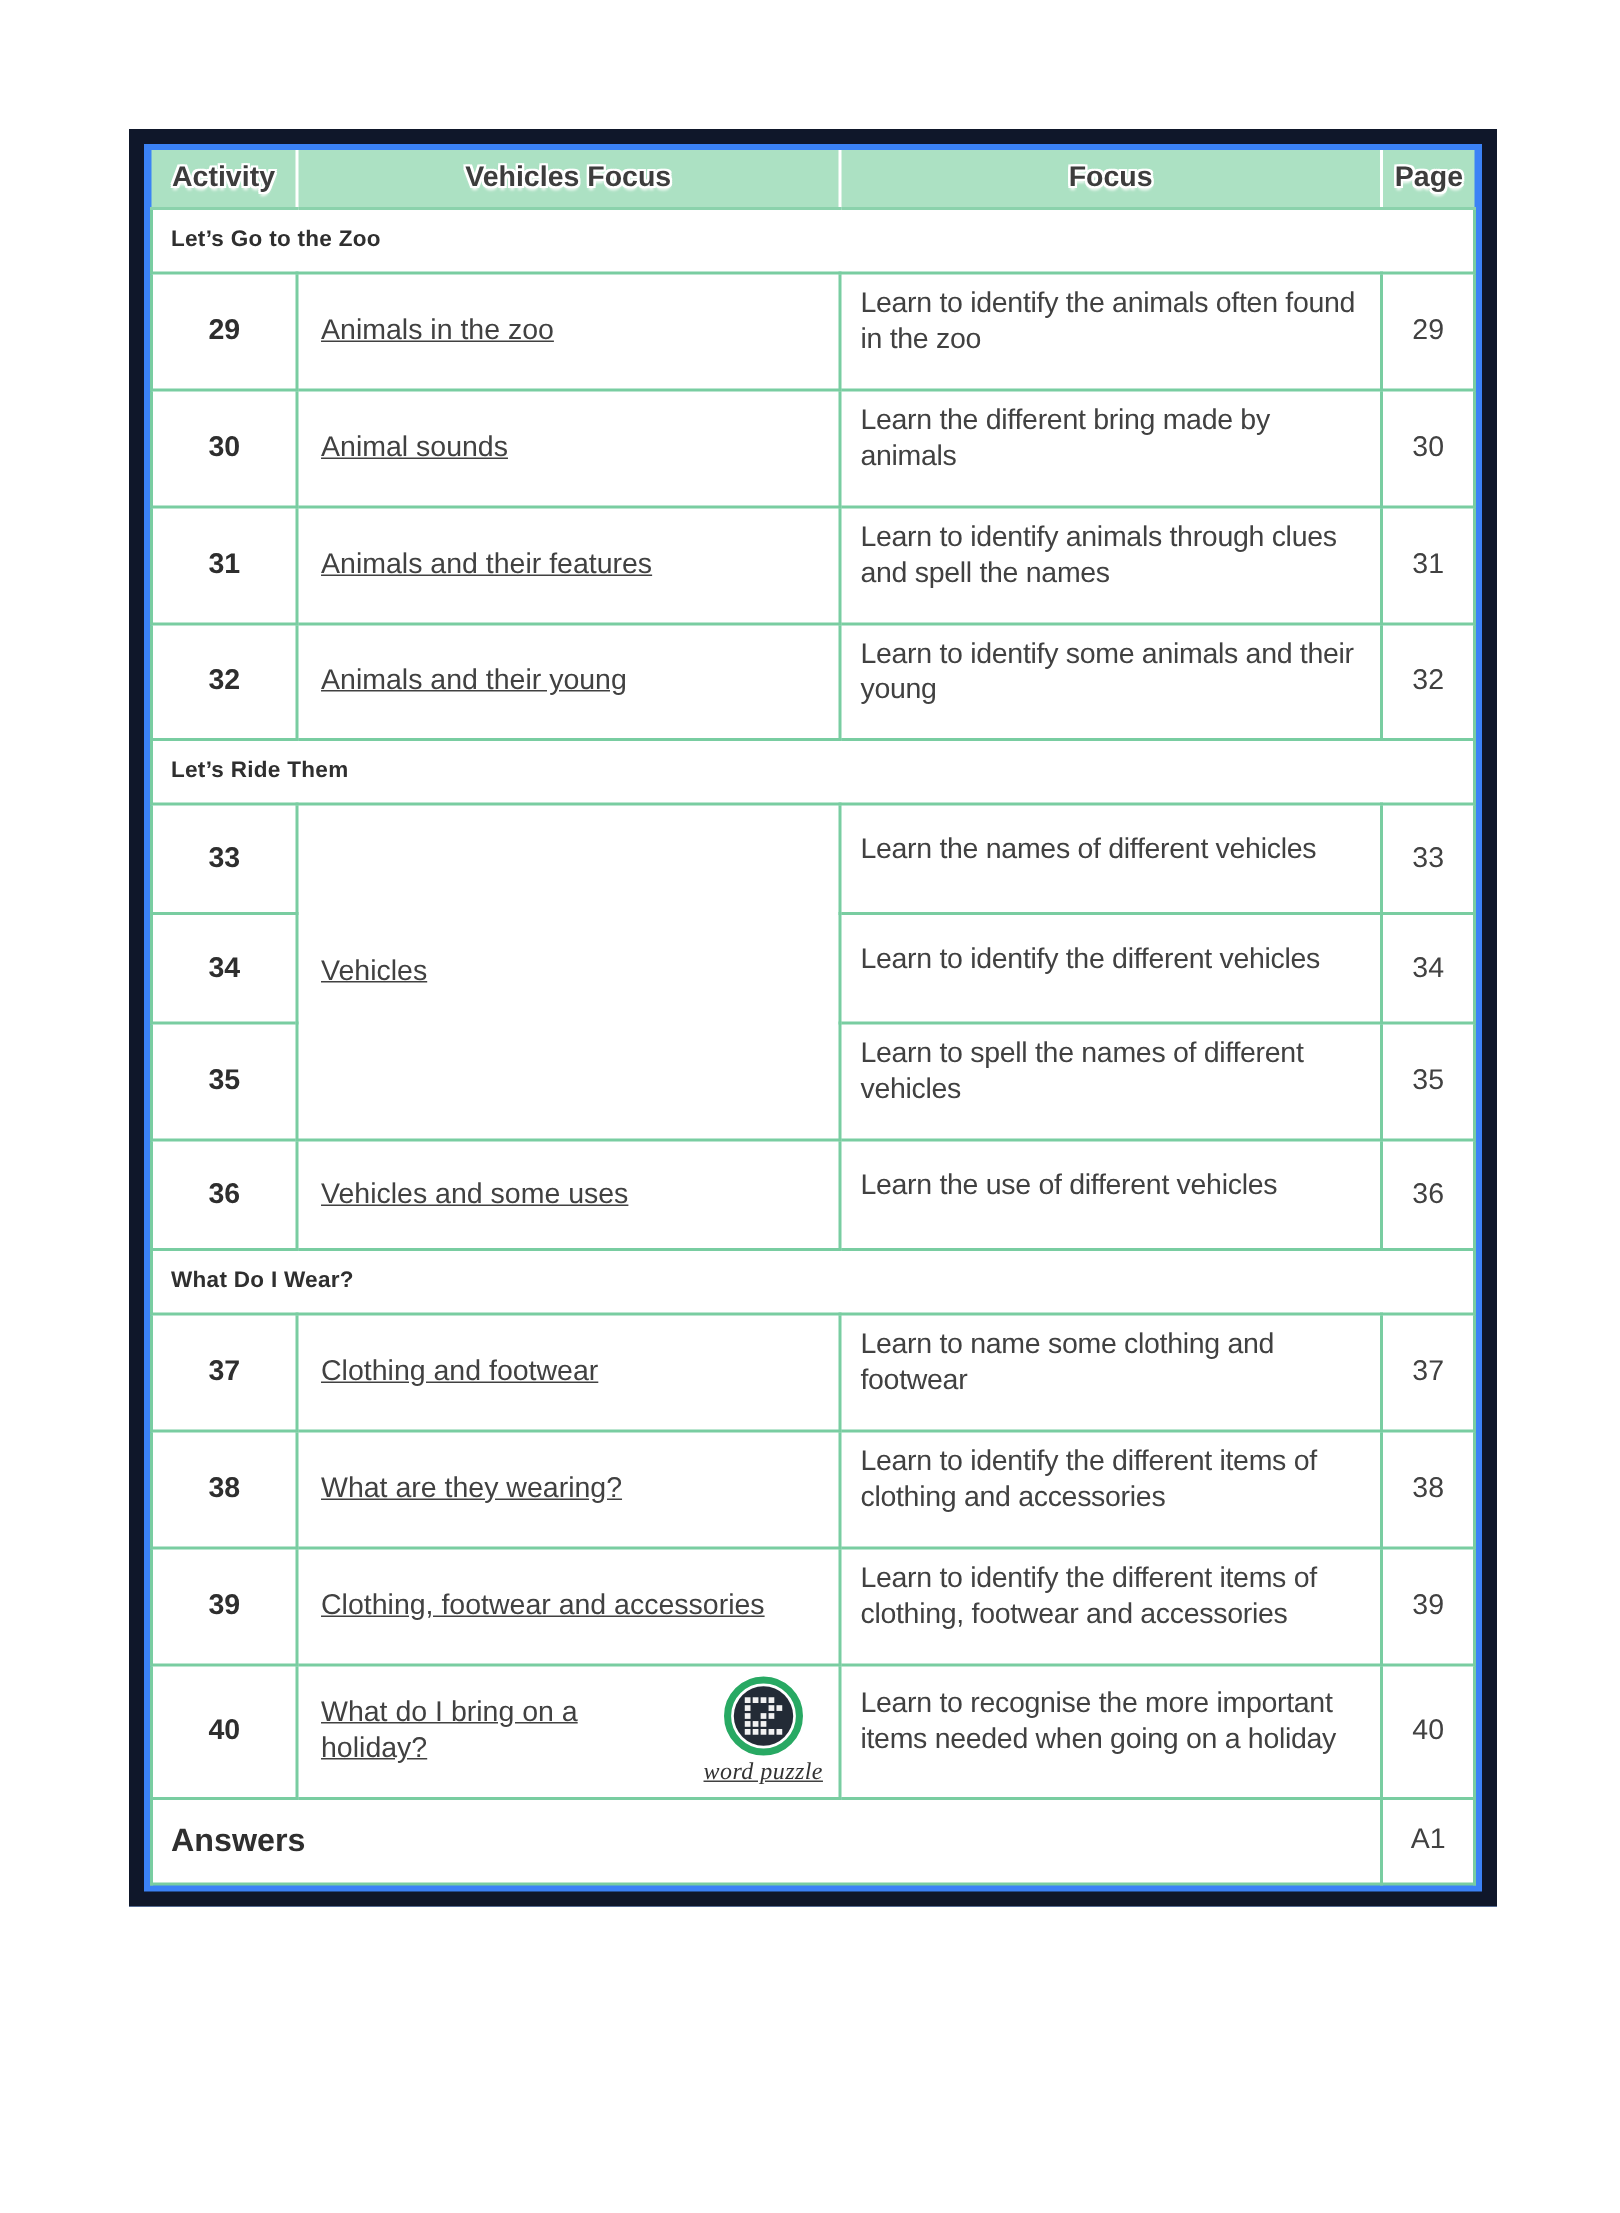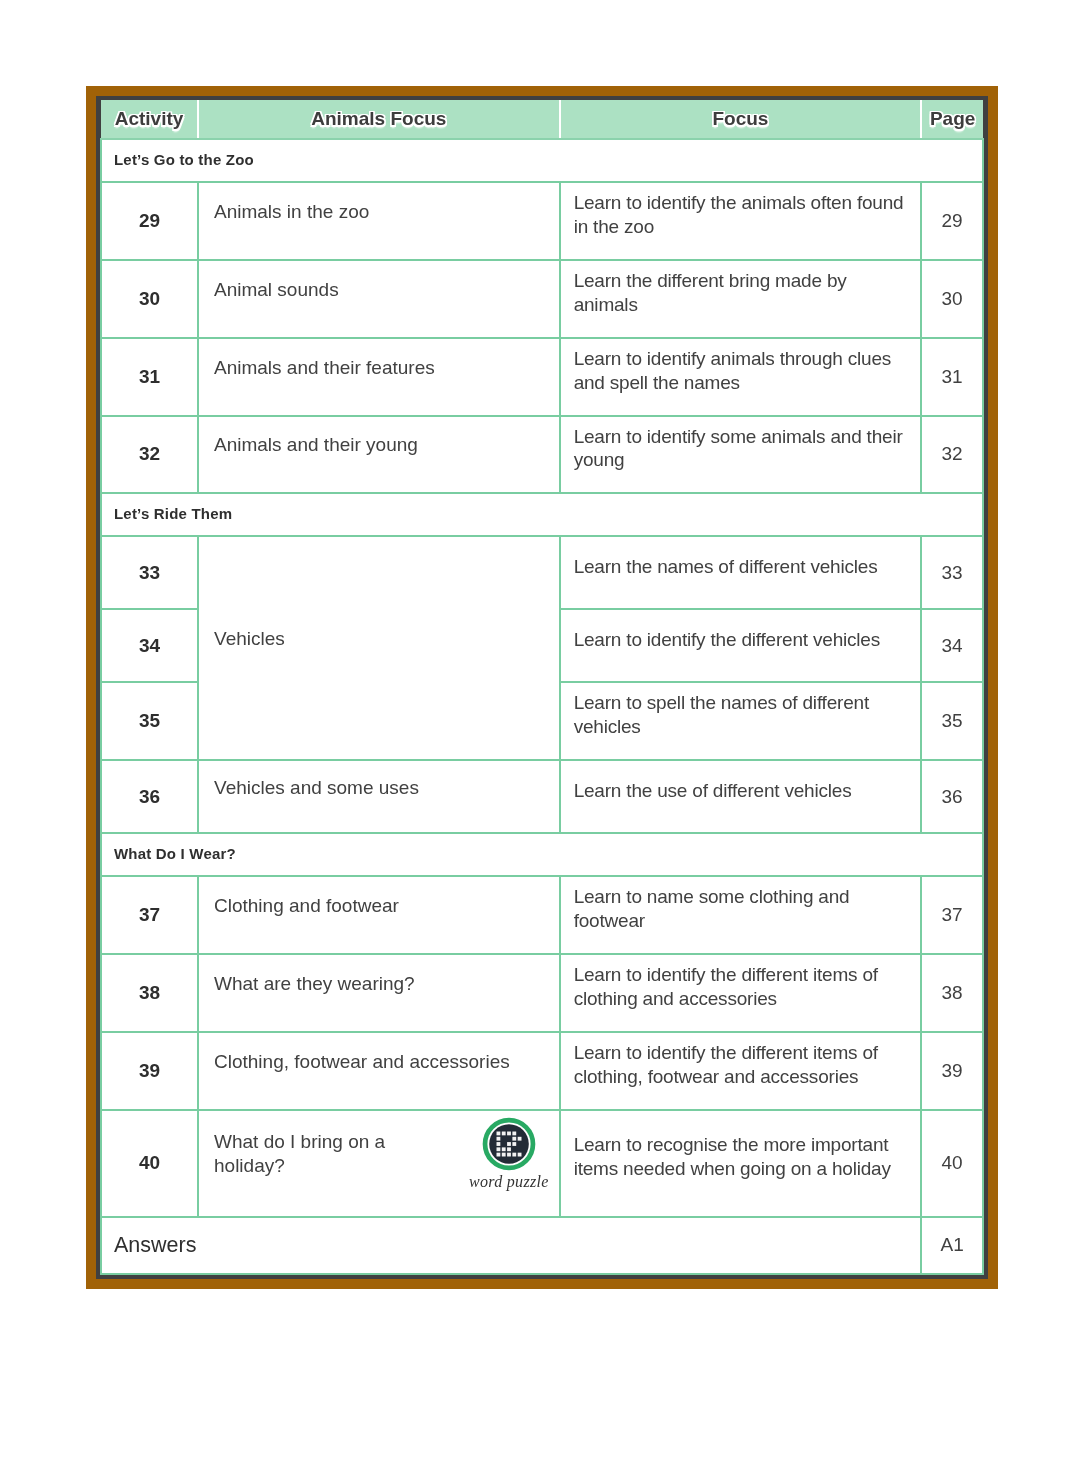--- a/index.html
+++ b/index.html
@@ -3,21 +3,21 @@
 <meta charset="utf-8">
 <style>
   html,body{margin:0;padding:0;}
   body{
     width:1080px;height:1475px;background:#ffffff;position:relative;
     font-family:"Liberation Sans", sans-serif;
     -webkit-font-smoothing:antialiased;
   }
   .toc-frame{
     position:absolute;left:86px;top:86px;width:884px;
-    border:10px solid #a16207;background:#404040;padding:4px;
+    border:10px solid #0f172a;background:#3b82f6;padding:4px;
   }
   table.toc{border-collapse:collapse;width:100%;table-layout:fixed;}
   col.c-activity{width:11%;}
   col.c-focus{width:41%;}
   col.c-skills{width:41%;}
   col.c-page{width:7%;}
   th{
     background:#ace1c3;height:36px;font-size:19px;font-weight:bold;color:#3d3d3d;
     text-align:center;vertical-align:middle;
     border-left:2px solid #ffffff;border-right:2px solid #ffffff;
@@ -30,25 +30,25 @@
   th:last-child{border-right:none;}
   td{
     border:2px solid #79cda1;font-size:19px;color:#414141;
     vertical-align:middle;line-height:1.26;background:#ffffff;
   }
   tr.section-row td{
     font-size:15px;font-weight:bold;color:#2f2f2f;
     padding:11px 12px;letter-spacing:0.2px;
   }
   td.activity{text-align:center;font-weight:bold;color:#2e2e2e;height:69px;}
-  td.focus{padding:6px 8px 24px 15px;}
+  td.focus{padding:6px 8px 6px 15px;text-decoration:underline;}
   td.skills{padding:8px 6px 20px 13px;letter-spacing:-0.2px;}
   td.page{text-align:center;}
   tr.footer-row td.footer-label{
-    font-size:21.5px;font-weight:normal;color:#2f2f2f;padding:14px 12px;height:24px;
+    font-size:21.5px;font-weight:bold;color:#2f2f2f;padding:14px 12px;height:24px;
   }
   .focus-flex{display:flex;align-items:center;justify-content:space-between;gap:16px;}
   .focus-flex .focus-text{flex:0 1 auto;}
   .icon-block{display:flex;flex-direction:column;align-items:center;flex:0 0 auto;margin-right:2px;justify-content:space-between;}
   .icon-caption{
     font-family:"Liberation Serif", serif;font-style:italic;font-size:16px;
     color:#333333;margin-top:1px;white-space:nowrap;letter-spacing:0.3px;
   }
 </style>
 </head>
@@ -58,21 +58,21 @@
   <table class="toc">
     <colgroup>
       <col class="c-activity">
         <col class="c-focus">
         <col class="c-skills">
         <col class="c-page">
     </colgroup>
     <thead>
       <tr id="header-row">
           <th>Activity</th>
-          <th>Animals Focus</th>
+          <th>Vehicles Focus</th>
           <th>Focus</th>
           <th>Page</th>
         </tr>
     </thead>
     <tbody id="body-rows">
         <tr class="section-row">
           <td colspan="4">Let’s Go to the Zoo</td>
         </tr>
         <tr>
           <td class="activity">29</td>

